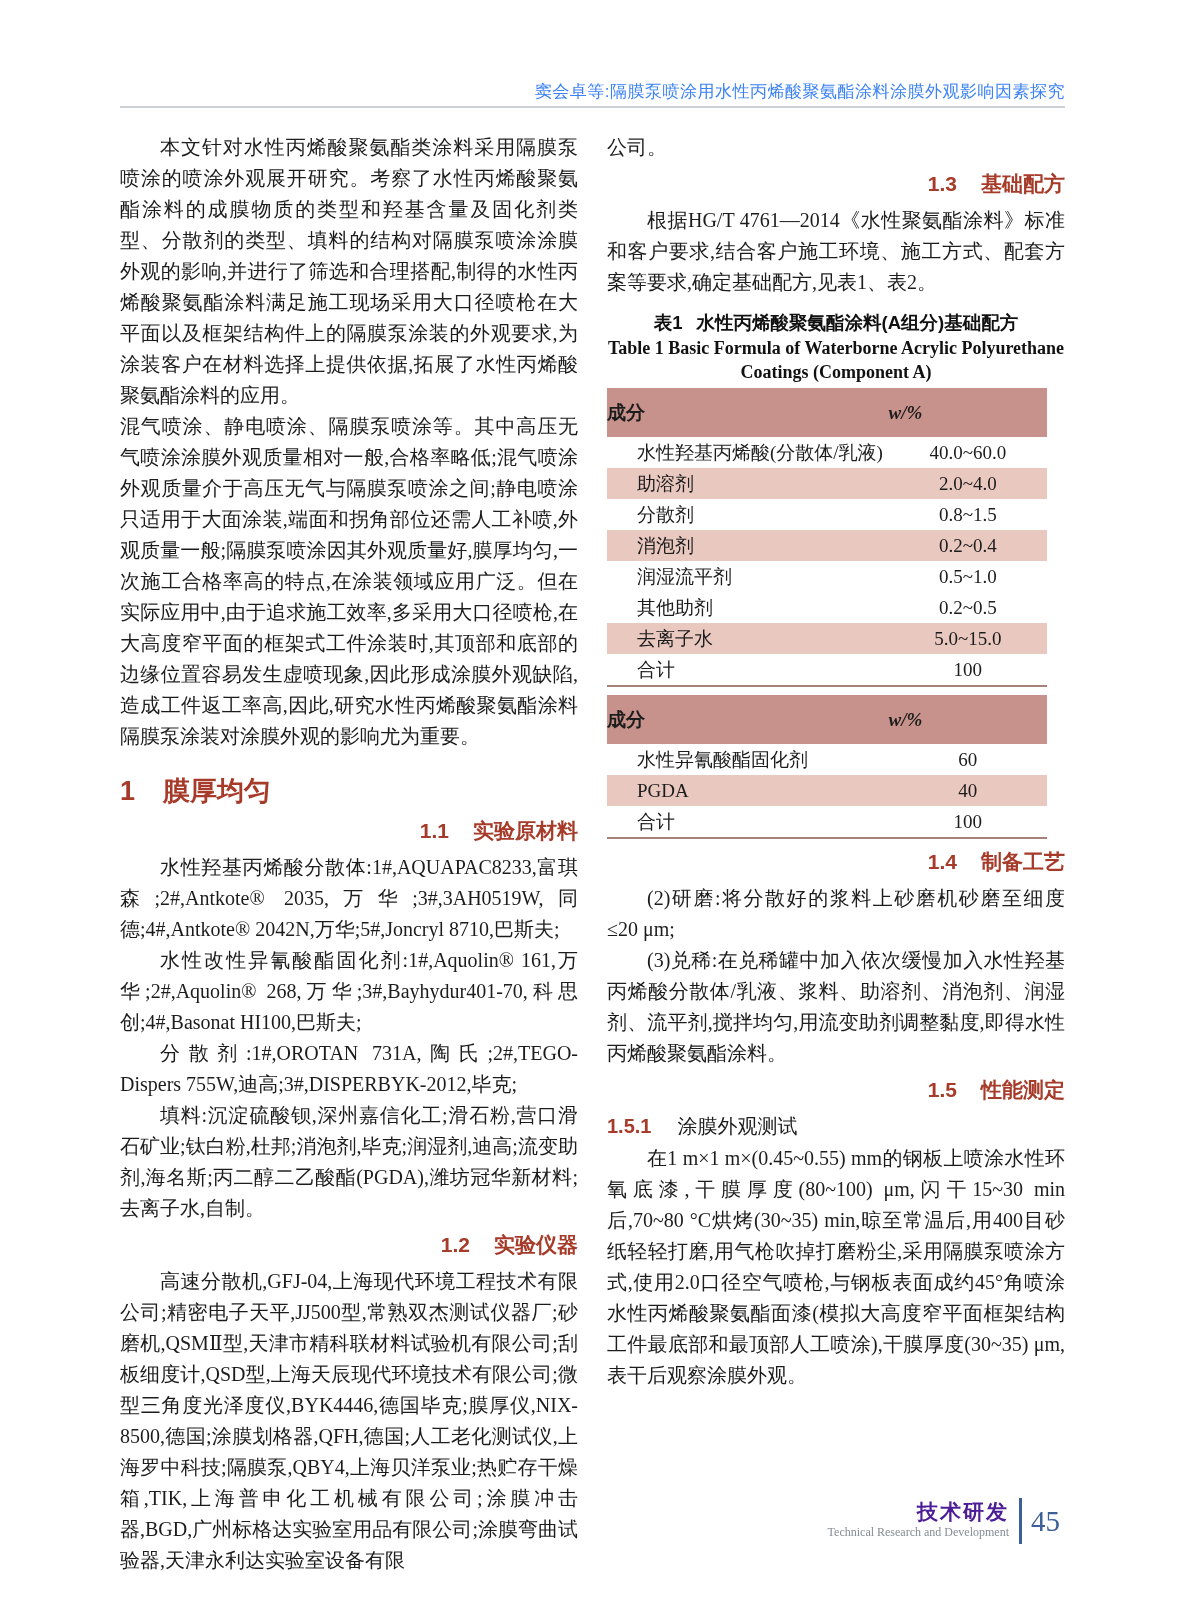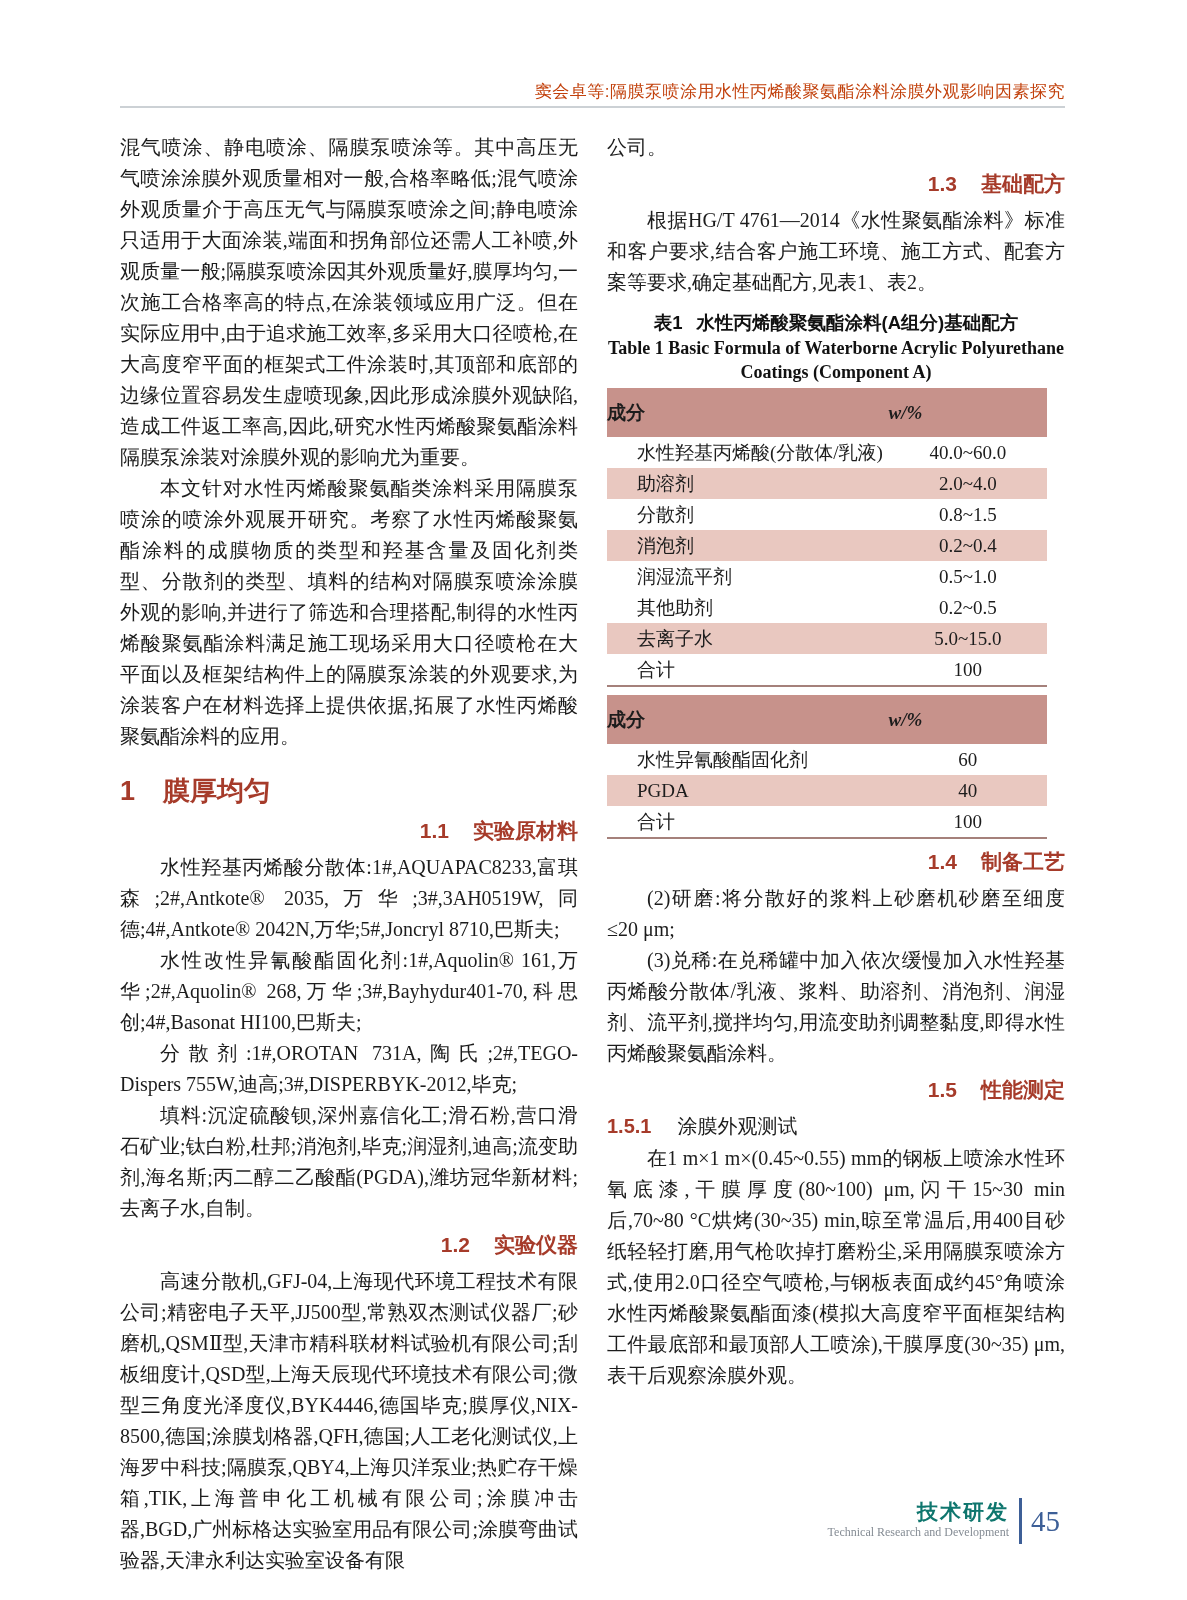--- a/index.html
+++ b/index.html
@@ -4,21 +4,21 @@
 <style>
   html,body{margin:0;padding:0;}
   body{
     width:1187px;height:1600px;background:#ffffff;position:relative;
     font-family:"Liberation Serif","DejaVu Serif",serif;color:#1c1c1c;
     overflow:hidden;
   }
   .running-head{
     position:absolute;top:80px;right:122px;
     font-family:"Liberation Sans","DejaVu Sans",sans-serif;
-    font-size:17px;color:#c2410c;letter-spacing:0.5px;white-space:nowrap;
+    font-size:17px;color:#3b82f6;letter-spacing:0.5px;white-space:nowrap;
   }
   .head-rule{position:absolute;top:106px;left:120px;width:945px;height:2px;background:#ccd1d5;}
 
   .col{position:absolute;top:132px;width:458px;font-size:20px;line-height:31px;
        text-align:justify;text-justify:inter-ideograph;}
   .col-left{left:120px;}
   .col-right{left:607px;}
 
   p.body{margin:0;text-indent:2em;}
   p.body.noindent{text-indent:0;}
@@ -43,34 +43,34 @@
   table.ftable th{background:#c7928b;font-size:19px;font-weight:bold;height:49px;padding:0;}
   table.ftable th.c2{font-style:italic;font-weight:bold;}
   table.ftable td{font-size:19px;height:27px;padding:0;}
   table.ftable td.c1{text-align:left;padding-left:30px;width:64%;}
   table.ftable td.c2{text-align:center;width:36%;}
   table.ftable tr.alt{background:#e9c8c0;}
 
   .footer{position:absolute;top:1498px;right:127px;display:flex;align-items:stretch;}
   .f-labels{text-align:right;padding-top:2px;}
   .f-cn{font-family:"Liberation Sans","DejaVu Sans",sans-serif;font-weight:bold;
-        font-size:21px;color:#0f766e;letter-spacing:2px;line-height:24px;}
+        font-size:21px;color:#4c1d95;letter-spacing:2px;line-height:24px;}
   .f-en{font-size:12px;color:#858c94;line-height:15px;margin-top:1px;}
   .f-bar{width:3px;background:#3d5f97;margin:0 9px 0 10px;height:46px;}
   .f-num{font-size:29px;color:#3d5f97;line-height:46px;}
 </style>
 </head>
 <body>
 
 <div class="running-head">窦会卓等:隔膜泵喷涂用水性丙烯酸聚氨酯涂料涂膜外观影响因素探究</div>
 <div class="head-rule"></div>
 
 <div class="col col-left">
+  <p class="body">本文针对水性丙烯酸聚氨酯类涂料采用隔膜泵喷涂的喷涂外观展开研究。考察了水性丙烯酸聚氨酯涂料的成膜物质的类型和羟基含量及固化剂类型、分散剂的类型、填料的结构对隔膜泵喷涂涂膜外观的影响,并进行了筛选和合理搭配,制得的水性丙烯酸聚氨酯涂料满足施工现场采用大口径喷枪在大平面以及框架结构件上的隔膜泵涂装的外观要求,为涂装客户在材料选择上提供依据,拓展了水性丙烯酸聚氨酯涂料的应用。</p>
   <p class="body noindent">混气喷涂、静电喷涂、隔膜泵喷涂等。其中高压无气喷涂涂膜外观质量相对一般,合格率略低;混气喷涂外观质量介于高压无气与隔膜泵喷涂之间;静电喷涂只适用于大面涂装,端面和拐角部位还需人工补喷,外观质量一般;隔膜泵喷涂因其外观质量好,膜厚均匀,一次施工合格率高的特点,在涂装领域应用广泛。但在实际应用中,由于追求施工效率,多采用大口径喷枪,在大高度窄平面的框架式工件涂装时,其顶部和底部的边缘位置容易发生虚喷现象,因此形成涂膜外观缺陷,造成工件返工率高,因此,研究水性丙烯酸聚氨酯涂料隔膜泵涂装对涂膜外观的影响尤为重要。</p>
-  <p class="body">本文针对水性丙烯酸聚氨酯类涂料采用隔膜泵喷涂的喷涂外观展开研究。考察了水性丙烯酸聚氨酯涂料的成膜物质的类型和羟基含量及固化剂类型、分散剂的类型、填料的结构对隔膜泵喷涂涂膜外观的影响,并进行了筛选和合理搭配,制得的水性丙烯酸聚氨酯涂料满足施工现场采用大口径喷枪在大平面以及框架结构件上的隔膜泵涂装的外观要求,为涂装客户在材料选择上提供依据,拓展了水性丙烯酸聚氨酯涂料的应用。</p>
   <h1 class="sec"><span class="num">1</span><span>膜厚均匀</span></h1>
   <h2 class="sec"><span class="num">1.1</span><span>实验原材料</span></h2>
   <p class="body">水性羟基丙烯酸分散体:1#,AQUAPAC8233,富琪森;2#,Antkote® 2035,万华;3#,3AH0519W,同德;4#,Antkote® 2042N,万华;5#,Joncryl 8710,巴斯夫;</p>
   <p class="body">水性改性异氰酸酯固化剂:1#,Aquolin® 161,万华;2#,Aquolin® 268,万华;3#,Bayhydur401-70,科思创;4#,Basonat HI100,巴斯夫;</p>
   <p class="body">分散剂:1#,OROTAN 731A,陶氏;2#,TEGO-Dispers 755W,迪高;3#,DISPERBYK-2012,毕克;</p>
   <p class="body">填料:沉淀硫酸钡,深州嘉信化工;滑石粉,营口滑石矿业;钛白粉,杜邦;消泡剂,毕克;润湿剂,迪高;流变助剂,海名斯;丙二醇二乙酸酯(PGDA),潍坊冠华新材料;去离子水,自制。</p>
   <h2 class="sec"><span class="num">1.2</span><span>实验仪器</span></h2>
   <p class="body">高速分散机,GFJ-04,上海现代环境工程技术有限公司;精密电子天平,JJ500型,常熟双杰测试仪器厂;砂磨机,QSMⅡ型,天津市精科联材料试验机有限公司;刮板细度计,QSD型,上海天辰现代环境技术有限公司;微型三角度光泽度仪,BYK4446,德国毕克;膜厚仪,NIX-8500,德国;涂膜划格器,QFH,德国;人工老化测试仪,上海罗中科技;隔膜泵,QBY4,上海贝洋泵业;热贮存干燥箱,TIK,上海普申化工机械有限公司;涂膜冲击器,BGD,广州标格达实验室用品有限公司;涂膜弯曲试验器,天津永利达实验室设备有限</p>
 </div>
 

